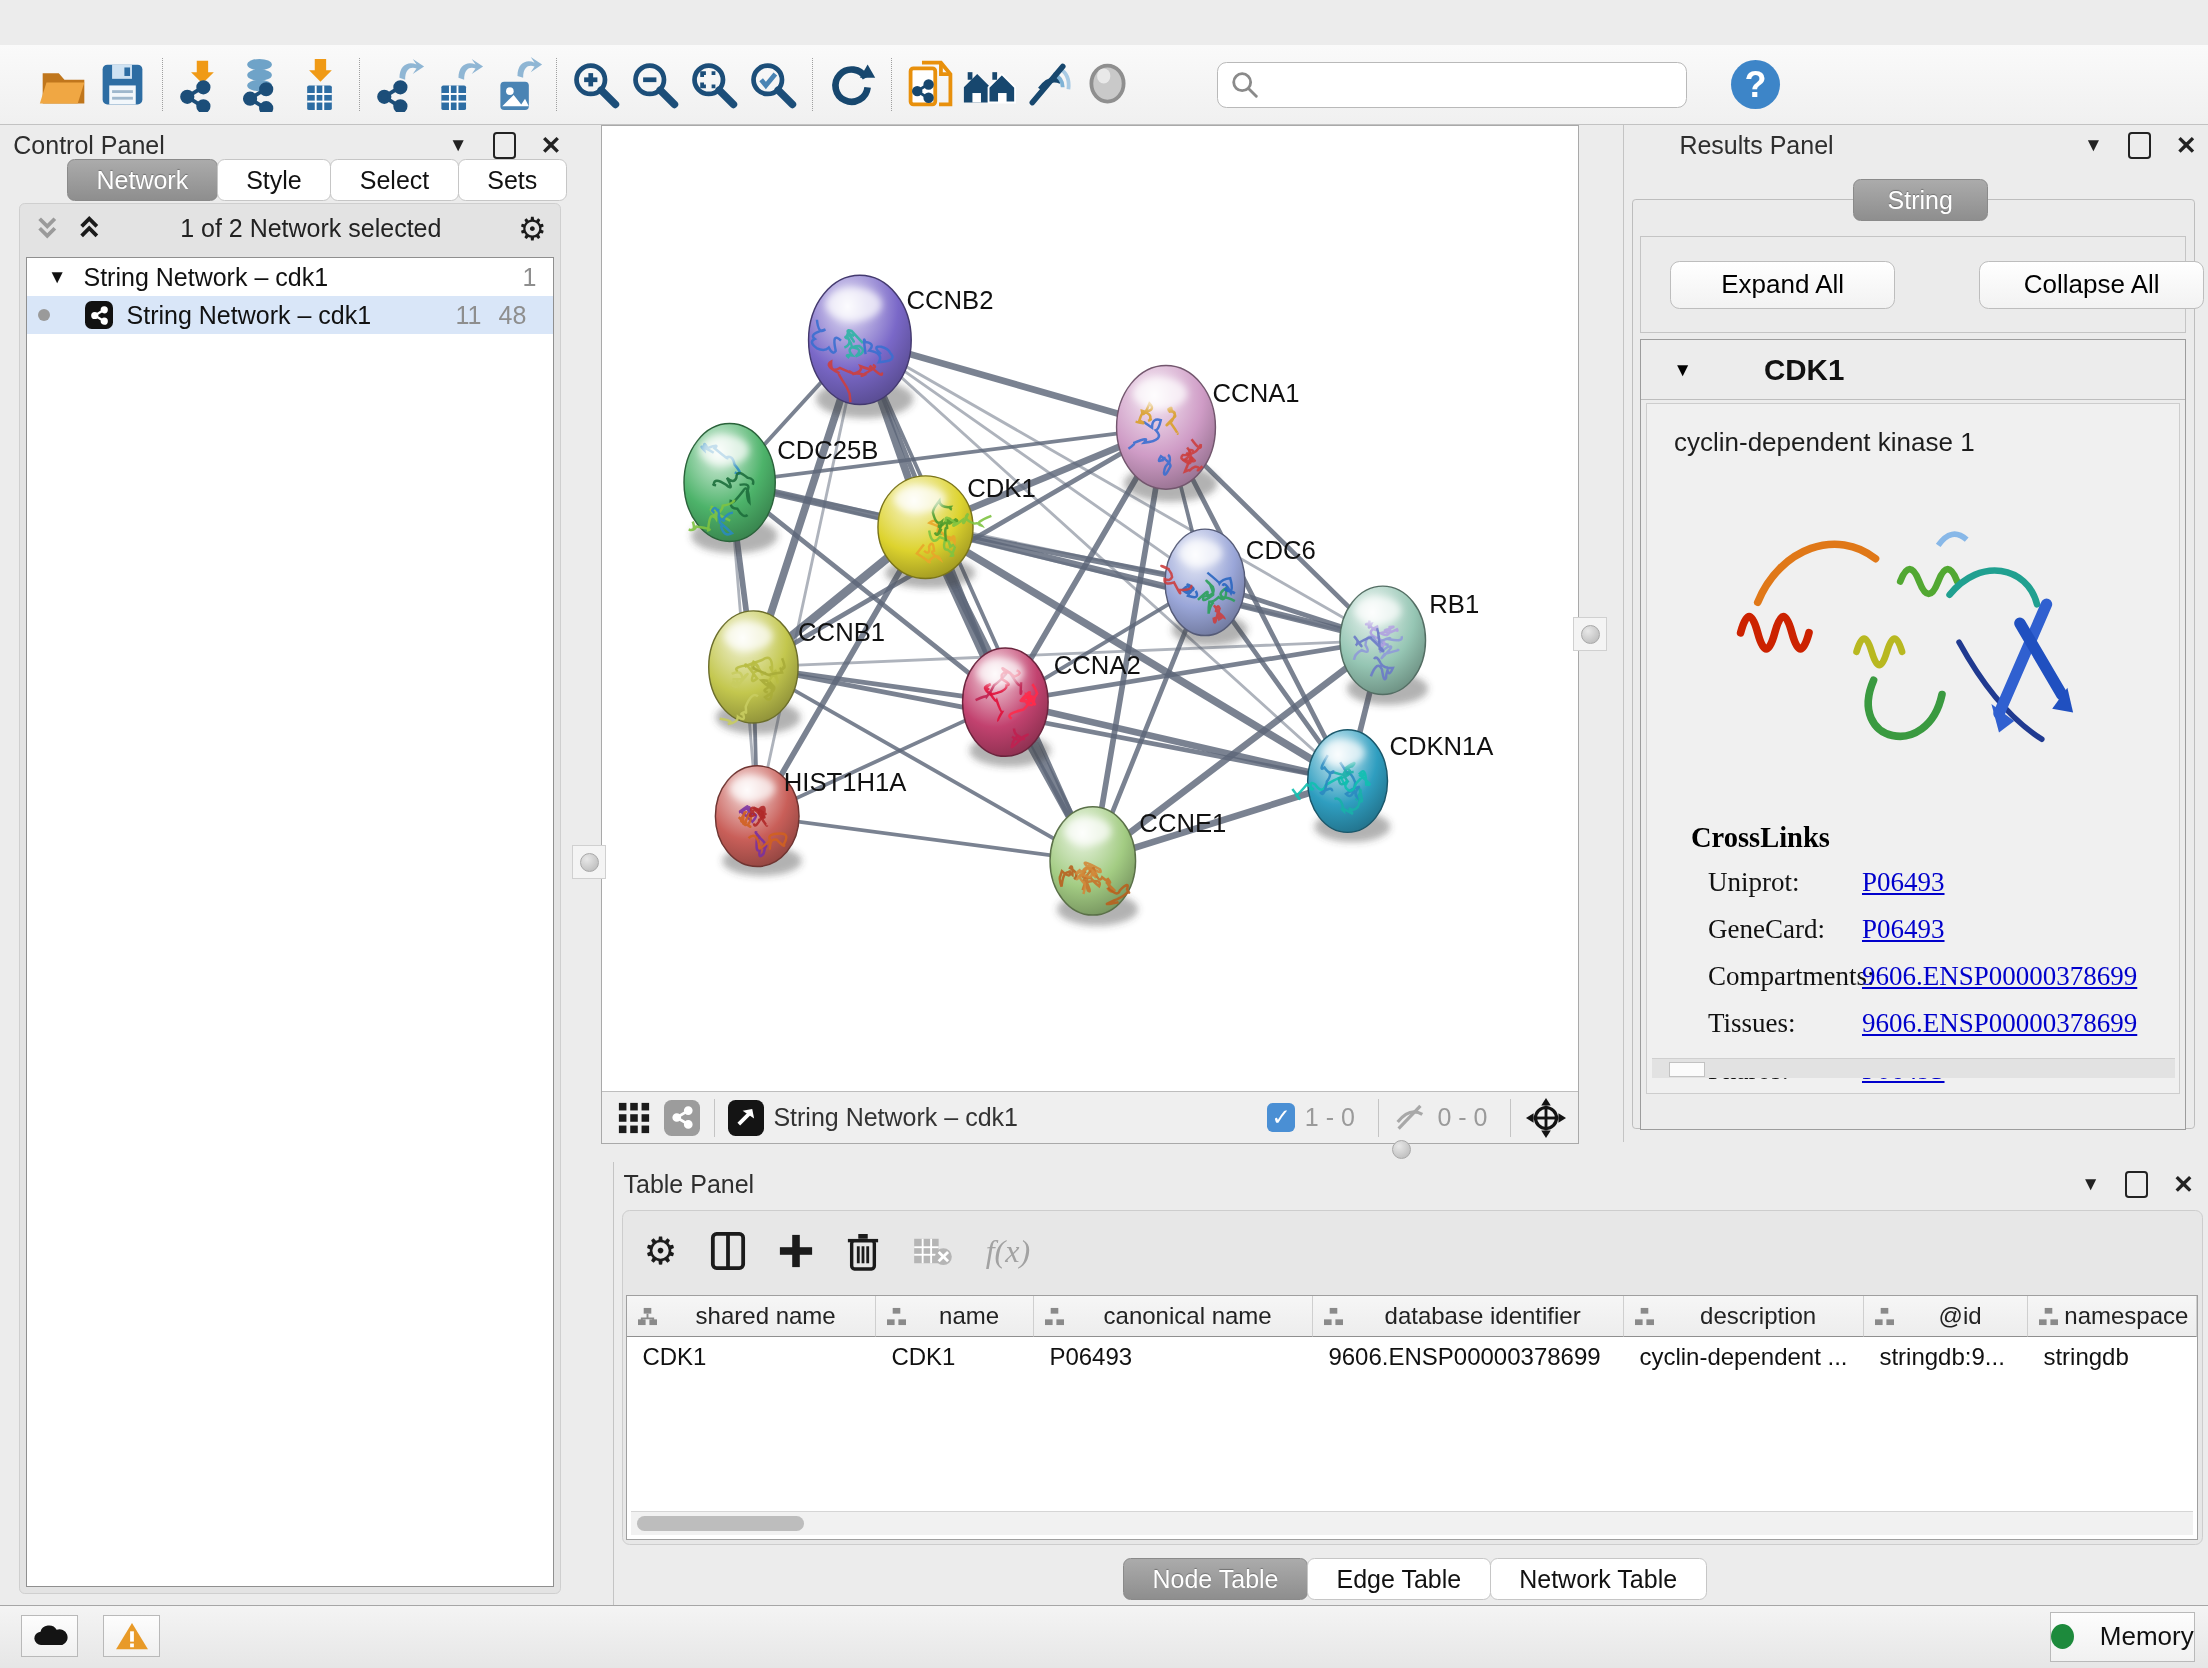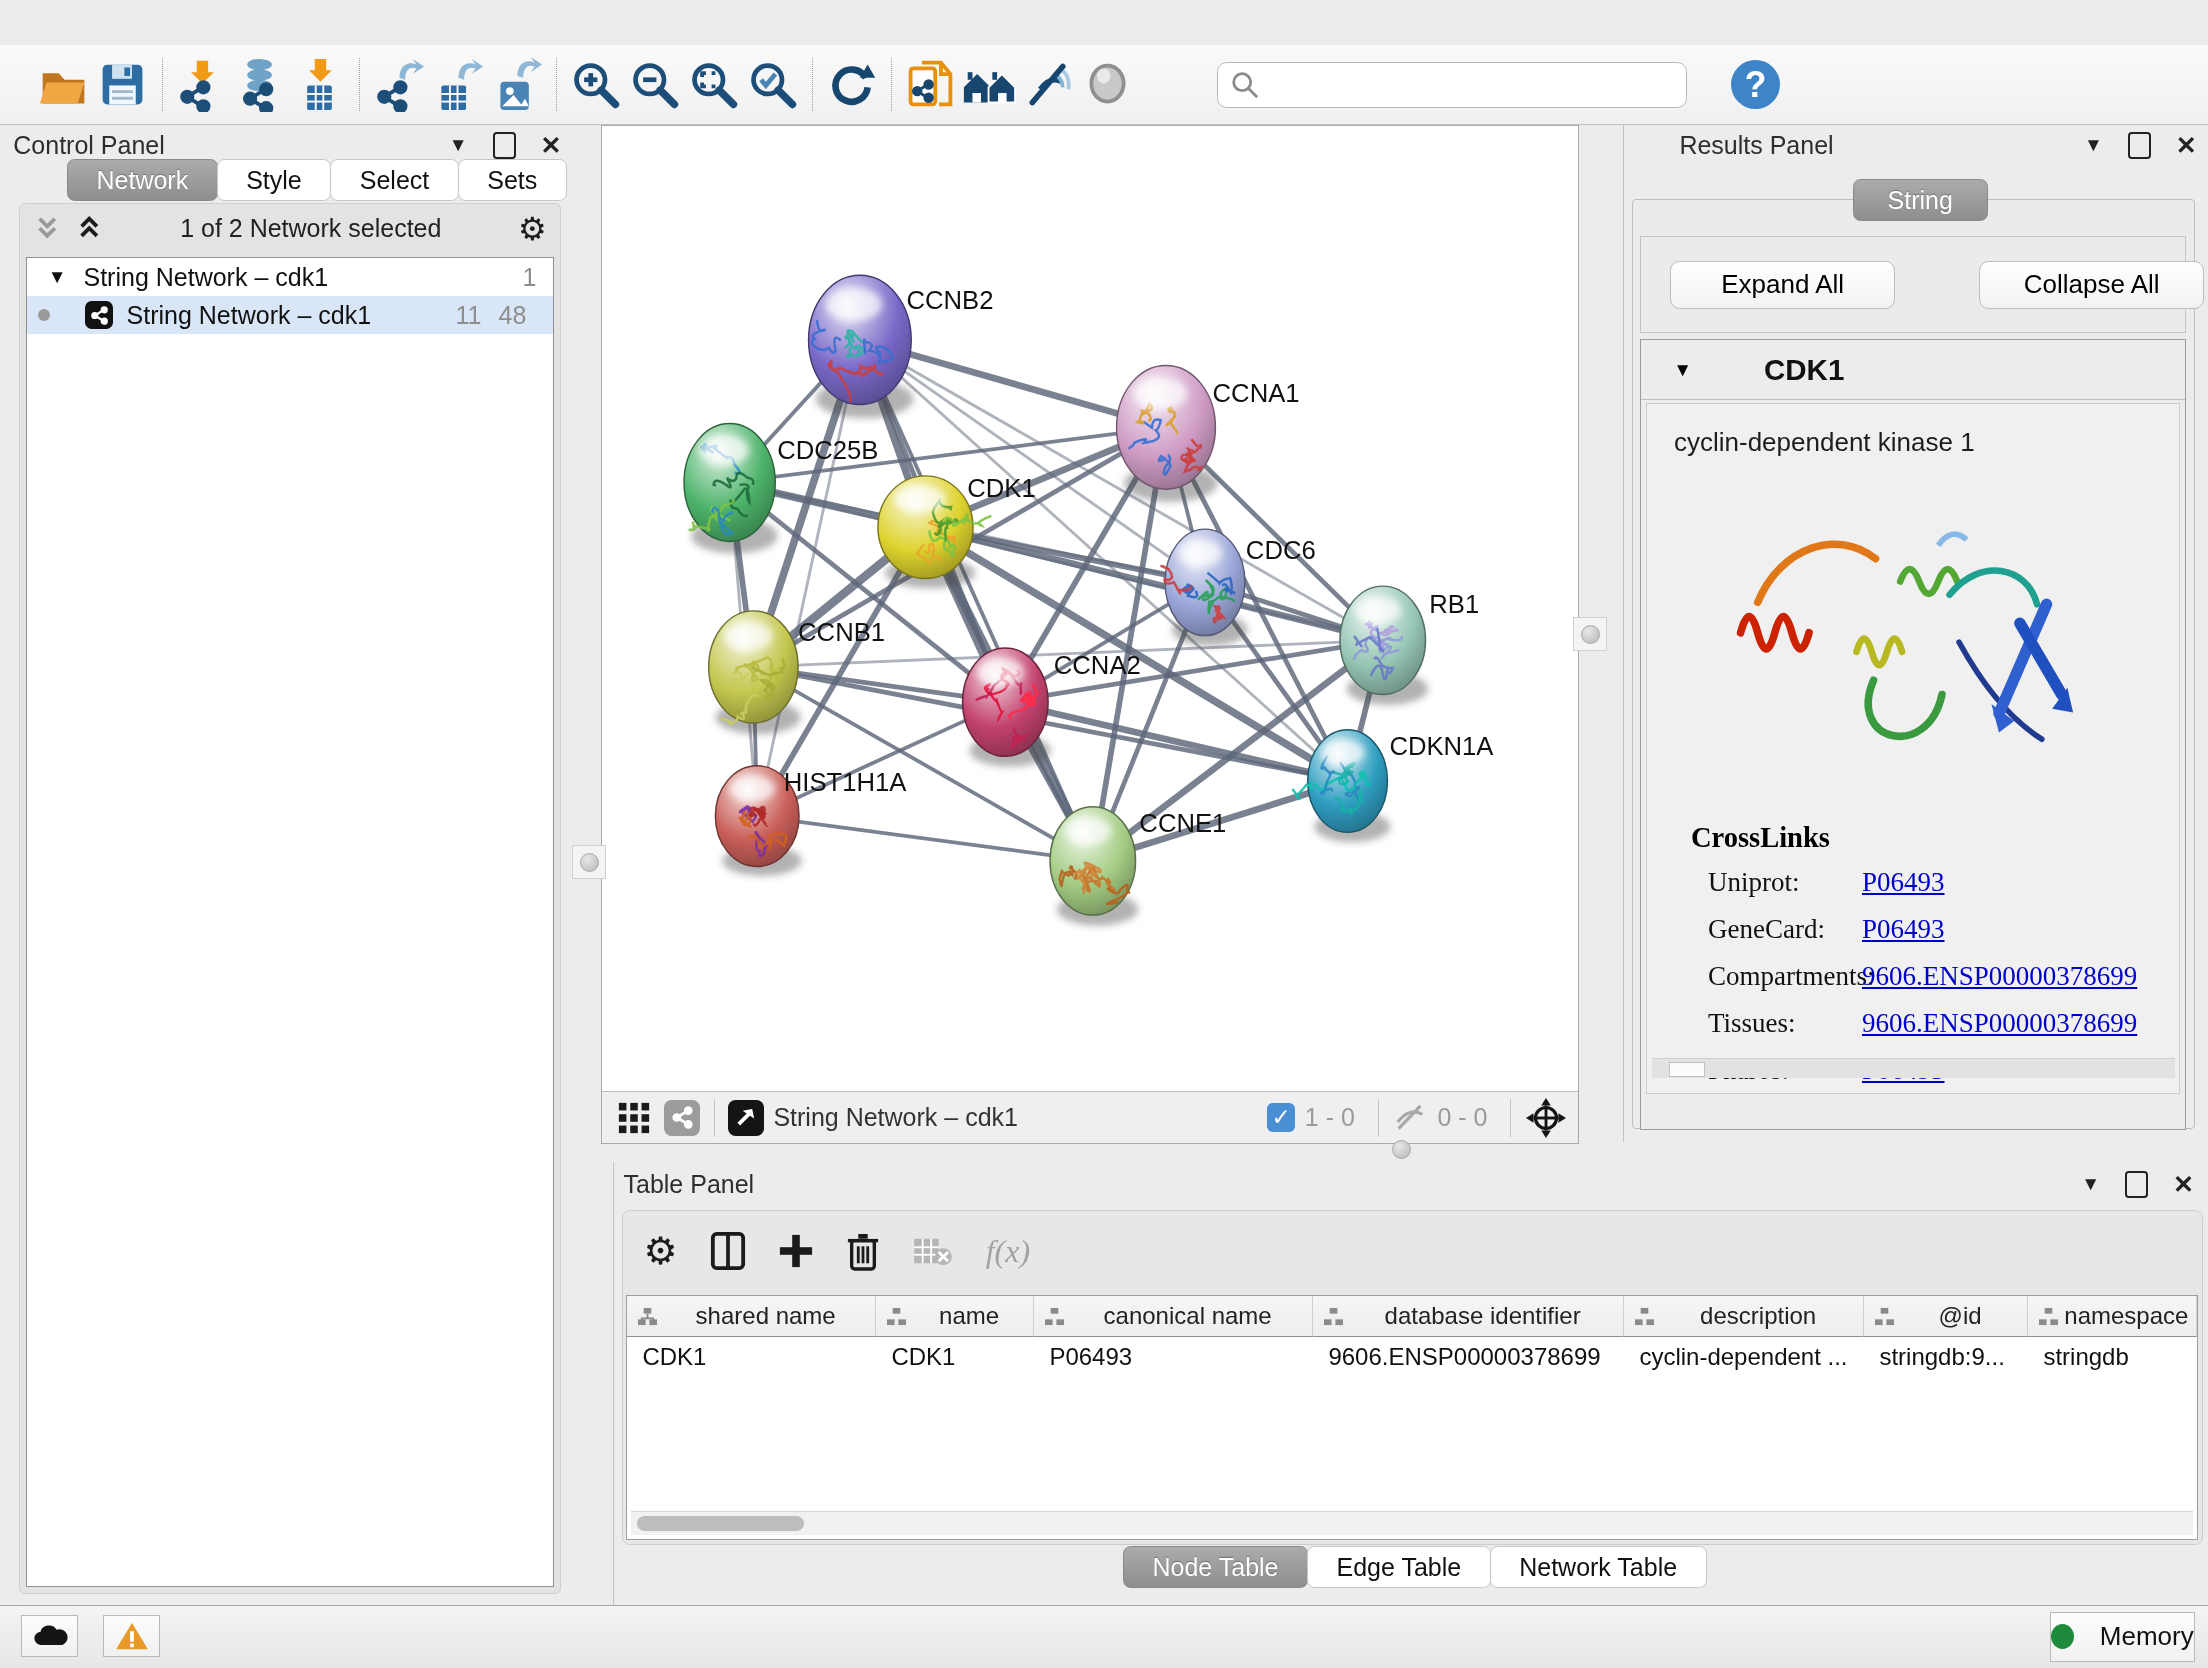--- a/index.html
+++ b/index.html
@@ -103,21 +103,21 @@
   #fx-label{font-family:"Liberation Serif",serif;font-style:italic;font-size:32px;color:#a2a2a2;}
   #tp-table{position:absolute;left:3.8px;top:84px;right:3.8px;bottom:3.8px;background:#fff;border:1px solid #9f9f9f;overflow:hidden;}
   .tr{display:grid;grid-template-columns:249px 158px 279px 311px 240px 164px 1fr;}
   .th{height:40px;background:linear-gradient(#f6f6f6,#ededed);border-bottom:1.9px solid #8f8f8f;border-right:1px solid #cfcfcf;
     display:flex;align-items:center;font-size:24px;color:#222;position:relative;}
   .th .hlabel{margin:0 auto;padding-left:28.5px;}
   .th svg{position:absolute;left:9.5px;}
   .td{height:40px;display:flex;align-items:center;font-size:24px;color:#111;padding-left:15px;}
   #tp-hscroll{position:absolute;left:3.8px;bottom:3.8px;right:3.8px;height:23px;background:#f1f1f1;border-top:1px solid #d5d5d5;}
   #tp-hthumb{position:absolute;left:5.7px;top:3.8px;width:167px;height:14.3px;border-radius:7.6px;background:#bdbdbd;}
-  #tp-tabs{position:absolute;left:510px;top:384px;display:flex;}
+  #tp-tabs{position:absolute;left:510px;top:396px;display:flex;}
 
   
   #status-bar{position:absolute;left:0;top:1605px;width:2208px;height:63px;
     background:linear-gradient(#f4f4f4,#e6e6e6);border-top:1.9px solid #a6a6a6;}
   .sb-btn{position:absolute;top:8.6px;width:55px;height:40px;background:linear-gradient(#fdfdfd,#f0f0f0);
     border:1.9px solid #b9b9b9;display:flex;align-items:center;justify-content:center;}
   #memory-btn{position:absolute;right:13.3px;top:5.7px;width:143px;height:48px;background:linear-gradient(#fdfdfd,#f1f1f1);
     border:1.9px solid #b9b9b9;display:flex;align-items:center;justify-content:center;gap:26px;font-size:26px;color:#111;}
   #memory-dot{width:25px;height:25px;border-radius:50%;background:#1d8a3c;}
 

